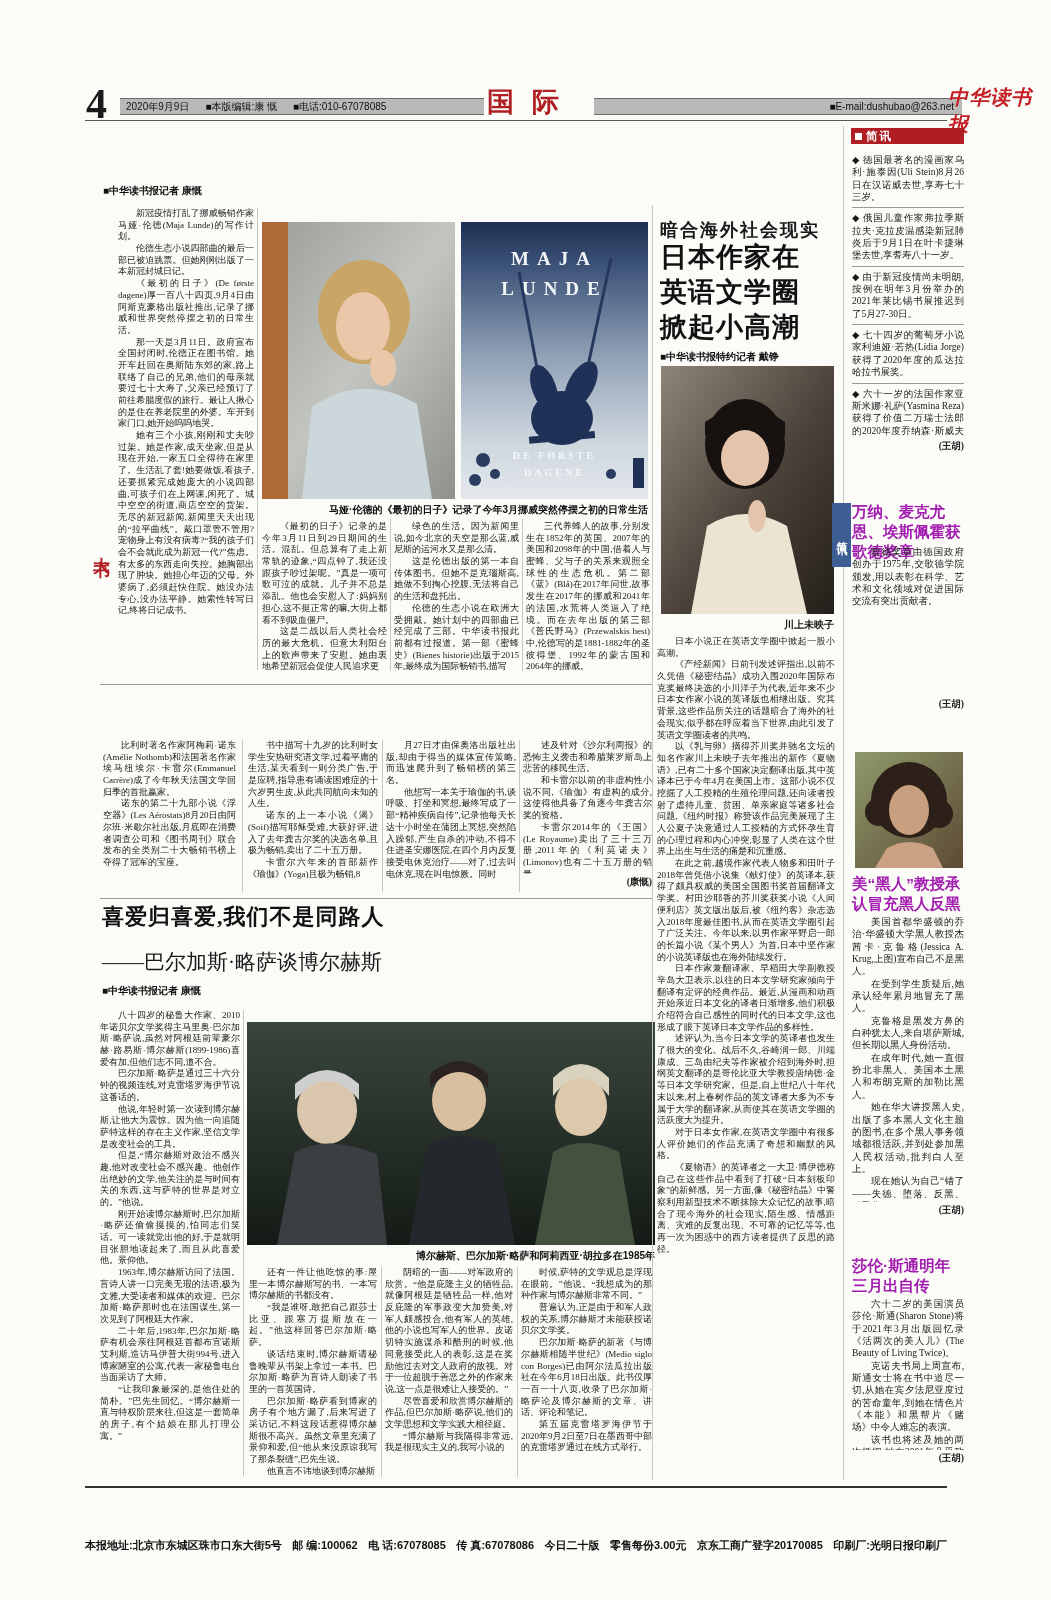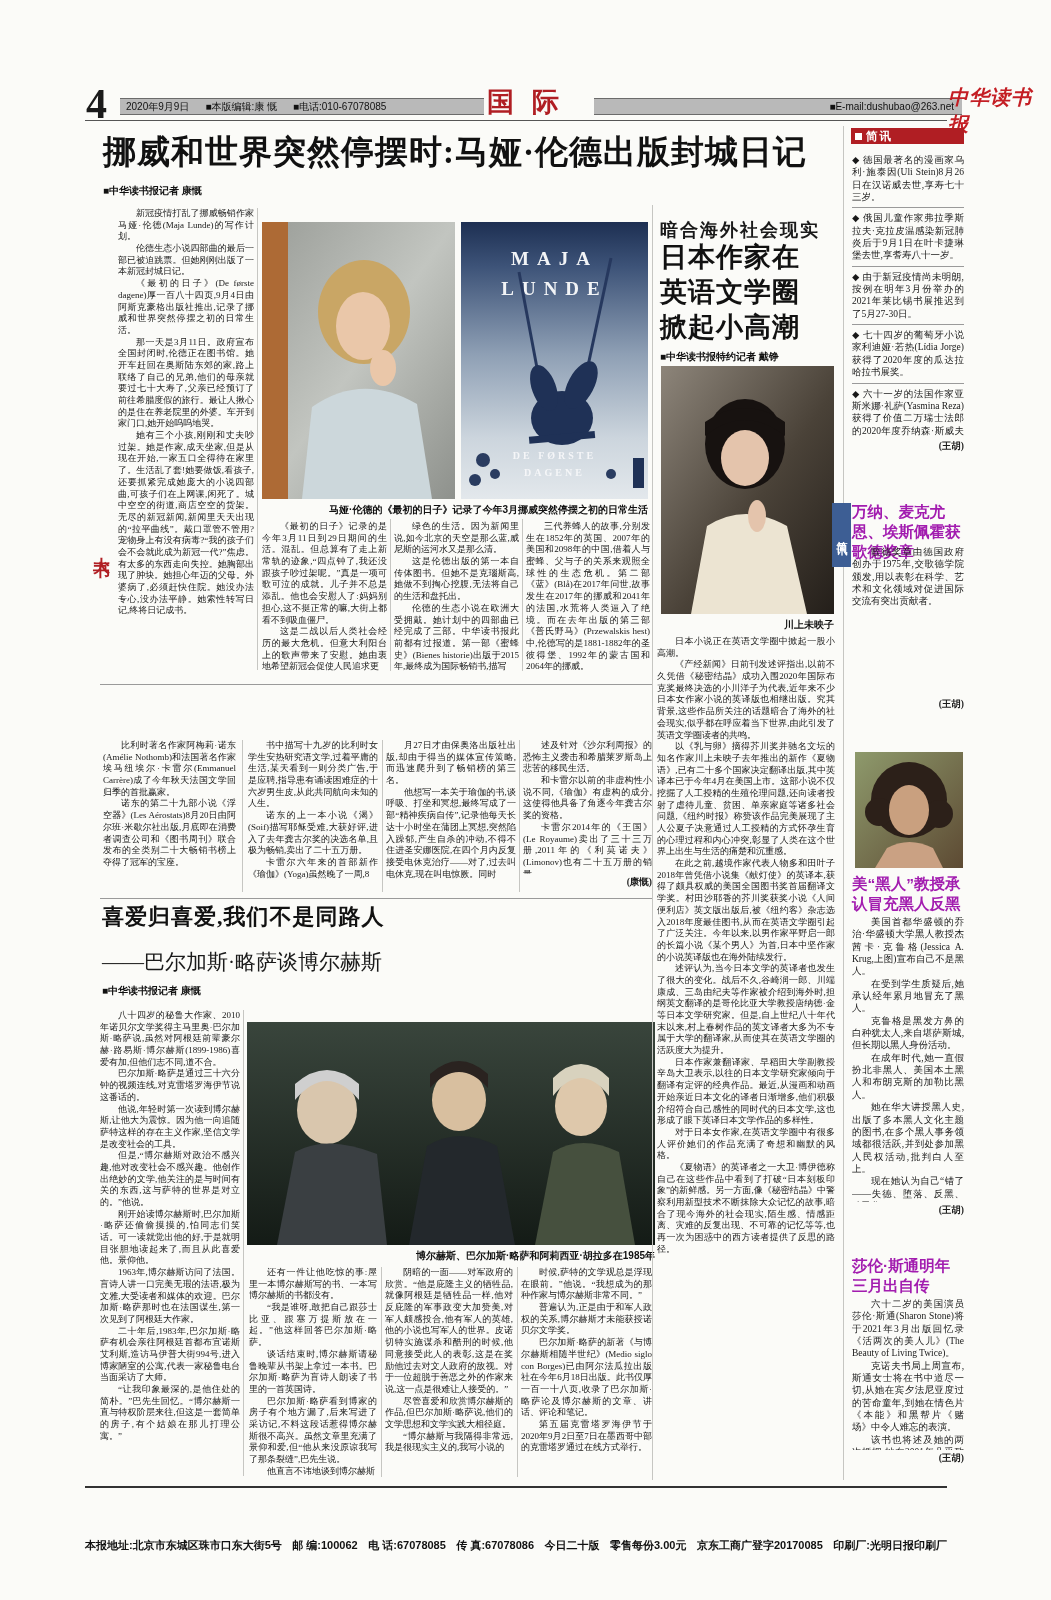--- a/index.html
+++ b/index.html
@@ -61,21 +61,20 @@
   </div>
   <div class="abs serif bold red" style="left:487px;top:84px;font-size:27px;letter-spacing:18px;">国际</div>
   <div class="abs graybar sans" style="left:594px;top:98px;width:352px;justify-content:flex-end;padding-right:8px;">
     <span style="margin-right:0;">■E-mail:dushubao@263.net</span>
   </div>
   <div class="abs serif bold" style="left:948px;top:84px;font-size:20px;font-style:italic;color:#c41e24;letter-spacing:1px;">中华读书报</div>
   <div class="abs" style="left:85px;top:120px;width:862px;border-top:1px solid #555;"></div>
 
   <div class="abs v-red" style="left:90px;top:543px;height:70px;">大书</div>
 
-  <div class="abs headline serif" style="left:103px;top:134px;width:735px;font-size:33px;">挪威和世界突然停摆时:马娅·伦德出版封城日记</div>
   <div class="abs byline sans" style="left:103px;top:184px;">■中华读书报记者 康慨</div>
 
   <div class="abs body-text" style="left:118px;top:208px;width:136px;height:462px;">
       <p>新冠疫情打乱了挪威畅销作家马娅·伦德(Maja Lunde)的写作计划。</p>
       <p>伦德生态小说四部曲的最后一部已被迫跳票。但她刚刚出版了一本新冠封城日记。</p>
       <p>《最初的日子》(De første dagene)厚一百八十四页,9月4日由阿斯克豪格出版社推出,记录了挪威和世界突然停摆之初的日常生活。</p>
       <p>那一天是3月11日。政府宣布全国封闭时,伦德正在图书馆。她开车赶回在奥斯陆东郊的家,路上联络了自己的兄弟,他们的母亲就要过七十大寿了,父亲已经预订了前往希腊度假的旅行。最让人揪心的是住在养老院里的外婆。车开到家门口,她开始呜呜地哭。</p>
       <p>她有三个小孩,刚刚和丈夫吵过架。她是作家,成天坐家,但是从现在开始,一家五口全得待在家里了。生活乱了套!她要做饭,看孩子,还要抓紧完成她庞大的小说四部曲,可孩子们在上网课,闲死了。城中空空的街道,商店空空的货架。无尽的新冠新闻,新闻里天天出现的“拉平曲线”。戴口罩管不管用?宠物身上有没有病毒?“我的孩子们会不会就此成为新冠一代?”焦虑。有太多的东西走向失控。她胸部出现了肿块。她担心年迈的父母。外婆病了,必须赶快住院。她没办法专心,没办法平静。她索性转写日记,终将日记成书。</p>
     </div>
   <div class="abs vrule" style="left:257px;top:208px;height:462px;"></div>
@@ -142,21 +141,21 @@
   <div class="abs hrule" style="left:100px;top:684px;width:552px;"></div>
 
   <div class="abs body-text" style="left:103px;top:740px;width:133px;height:152px;">
       <p>比利时著名作家阿梅莉·诺东(Amélie Nothomb)和法国著名作家埃马纽埃尔·卡雷尔(Emmanuel Carrère)成了今年秋天法国文学回归季的首批赢家。</p>
       <p>诺东的第二十九部小说《浮空器》(Les Aérostats)8月20日由阿尔班·米歇尔社出版,月底即在消费者调查公司和《图书周刊》联合发布的全类别二十大畅销书榜上夺得了冠军的宝座。</p>
     </div>
   <div class="abs vrule" style="left:242px;top:740px;height:152px;"></div>
   <div class="abs body-text" style="left:248px;top:740px;width:130px;height:152px;">
       <p>书中描写十九岁的比利时女学生安热研究语文学,过着平庸的生活,某天看到一则分类广告,于是应聘,指导患有诵读困难症的十六岁男生皮,从此共同航向未知的人生。</p>
       <p>诺东的上一本小说《渴》(Soif)描写耶稣受难,大获好评,进入了去年龚古尔奖的决选名单,且极为畅销,卖出了二十五万册。</p>
-      <p>卡雷尔六年来的首部新作《瑜伽》(Yoga)虽然晚了一周,8</p>
+      <p>卡雷尔六年来的首部新作《瑜伽》(Yoga)且极为畅销,8</p>
     </div>
   <div class="abs vrule" style="left:382px;top:740px;height:152px;"></div>
   <div class="abs body-text" style="left:386px;top:740px;width:130px;height:152px;">
       <p>月27日才由保奥洛出版社出版,却由于得当的媒体宣传策略,而迅速爬升到了畅销榜的第三名。</p>
       <p>他想写一本关于瑜伽的书,谈呼吸、打坐和冥想,最终写成了一部“精神疾病自传”,记录他每天长达十小时坐在蒲团上冥想,突然陷入躁郁,产生自杀的冲动,不得不住进圣安娜医院,在四个月内反复接受电休克治疗——对了,过去叫电休克,现在叫电惊厥。同时</p>
     </div>
   <div class="abs vrule" style="left:519px;top:740px;height:152px;"></div>
   <div class="abs body-text" style="left:523px;top:740px;width:129px;height:134px;">
       <p>述及针对《沙尔利周报》的恐怖主义袭击和希腊莱罗斯岛上悲苦的移民生活。</p>
       <p>和卡雷尔以前的非虚构性小说不同,《瑜伽》有虚构的成分,这使得他具备了角逐今年龚古尔奖的资格。</p>
@@ -251,22 +250,22 @@
       <ellipse cx="96" cy="150" rx="9" ry="16" fill="#e4c4ac"></ellipse>
     </svg>
   </div>
   <div class="abs caption sans" style="left:661px;top:618px;width:173px;">川上未映子</div>
 
   <div class="abs body-text" style="left:657px;top:636px;width:178px;height:842px;">
       <p>日本小说正在英语文学圈中掀起一股小高潮。</p>
       <p>《产经新闻》日前刊发述评指出,以前不久凭借《秘密结晶》成功入围2020年国际布克奖最终决选的小川洋子为代表,近年来不少日本女作家小说的英译版也相继出版。究其背景,这些作品所关注的话题暗合了海外的社会现实,似乎都在呼应着当下世界,由此引发了英语文学圈读者的共鸣。</p>
       <p>以《乳与卵》摘得芥川奖并驰名文坛的知名作家川上未映子去年推出的新作《夏物语》,已有二十多个国家决定翻译出版,其中英译本已于今年4月在美国上市。这部小说不仅挖掘了人工授精的生殖伦理问题,还向读者投射了虐待儿童、贫困、单亲家庭等诸多社会问题,《纽约时报》称赞该作品完美展现了主人公夏子决意通过人工授精的方式怀孕生育的心理过程和内心冲突,彰显了人类在这个世界上出生与生活的痛楚和沉重感。</p>
       <p>在此之前,越境作家代表人物多和田叶子2018年曾凭借小说集《献灯使》的英译本,获得了颇具权威的美国全国图书奖首届翻译文学奖。村田沙耶香的芥川奖获奖小说《人间便利店》英文版出版后,被《纽约客》杂志选入2018年度最佳图书,从而在英语文学圈引起了广泛关注。今年以来,以男作家平野启一郎的长篇小说《某个男人》为首,日本中坚作家的小说英译版也在海外陆续发行。</p>
+      <p>日本作家兼翻译家、早稻田大学副教授辛岛大卫表示,以往的日本文学研究家倾向于翻译有定评的经典作品。最近,从漫画和动画开始亲近日本文化的译者日渐增多,他们积极介绍符合自己感性的同时代的日本文学,这也形成了眼下英译日本文学作品的多样性。</p>
       <p>述评认为,当今日本文学的英译者也发生了很大的变化。战后不久,谷崎润一郎、川端康成、三岛由纪夫等作家被介绍到海外时,担纲英文翻译的是哥伦比亚大学教授唐纳德·金等日本文学研究家。但是,自上世纪八十年代末以来,村上春树作品的英文译者大多为不专属于大学的翻译家,从而使其在英语文学圈的活跃度大为提升。</p>
-      <p>日本作家兼翻译家、早稻田大学副教授辛岛大卫表示,以往的日本文学研究家倾向于翻译有定评的经典作品。最近,从漫画和动画开始亲近日本文化的译者日渐增多,他们积极介绍符合自己感性的同时代的日本文学,这也形成了眼下英译日本文学作品的多样性。</p>
       <p>对于日本女作家,在英语文学圈中有很多人评价她们的作品充满了奇想和幽默的风格。</p>
       <p>《夏物语》的英译者之一大卫·博伊德称自己在这些作品中看到了打破“日本刻板印象”的新鲜感。另一方面,像《秘密结晶》中警察利用新型技术不断抹除大众记忆的故事,暗合了现今海外的社会现实,陌生感、情感距离、灾难的反复出现、不可靠的记忆等等,也再一次为困惑中的西方读者提供了反思的路径。</p>
     </div>
 
   <div class="abs vrule" style="left:843px;top:126px;height:1354px;"></div>
   <div class="abs blue-tab" style="left:832px;top:503px;width:19px;height:64px;">简讯</div>
 
   <div class="abs sb-badge sans" style="left:851px;top:128px;width:109px;">
     <span class="sq"></span>
     <span>简讯</span>

